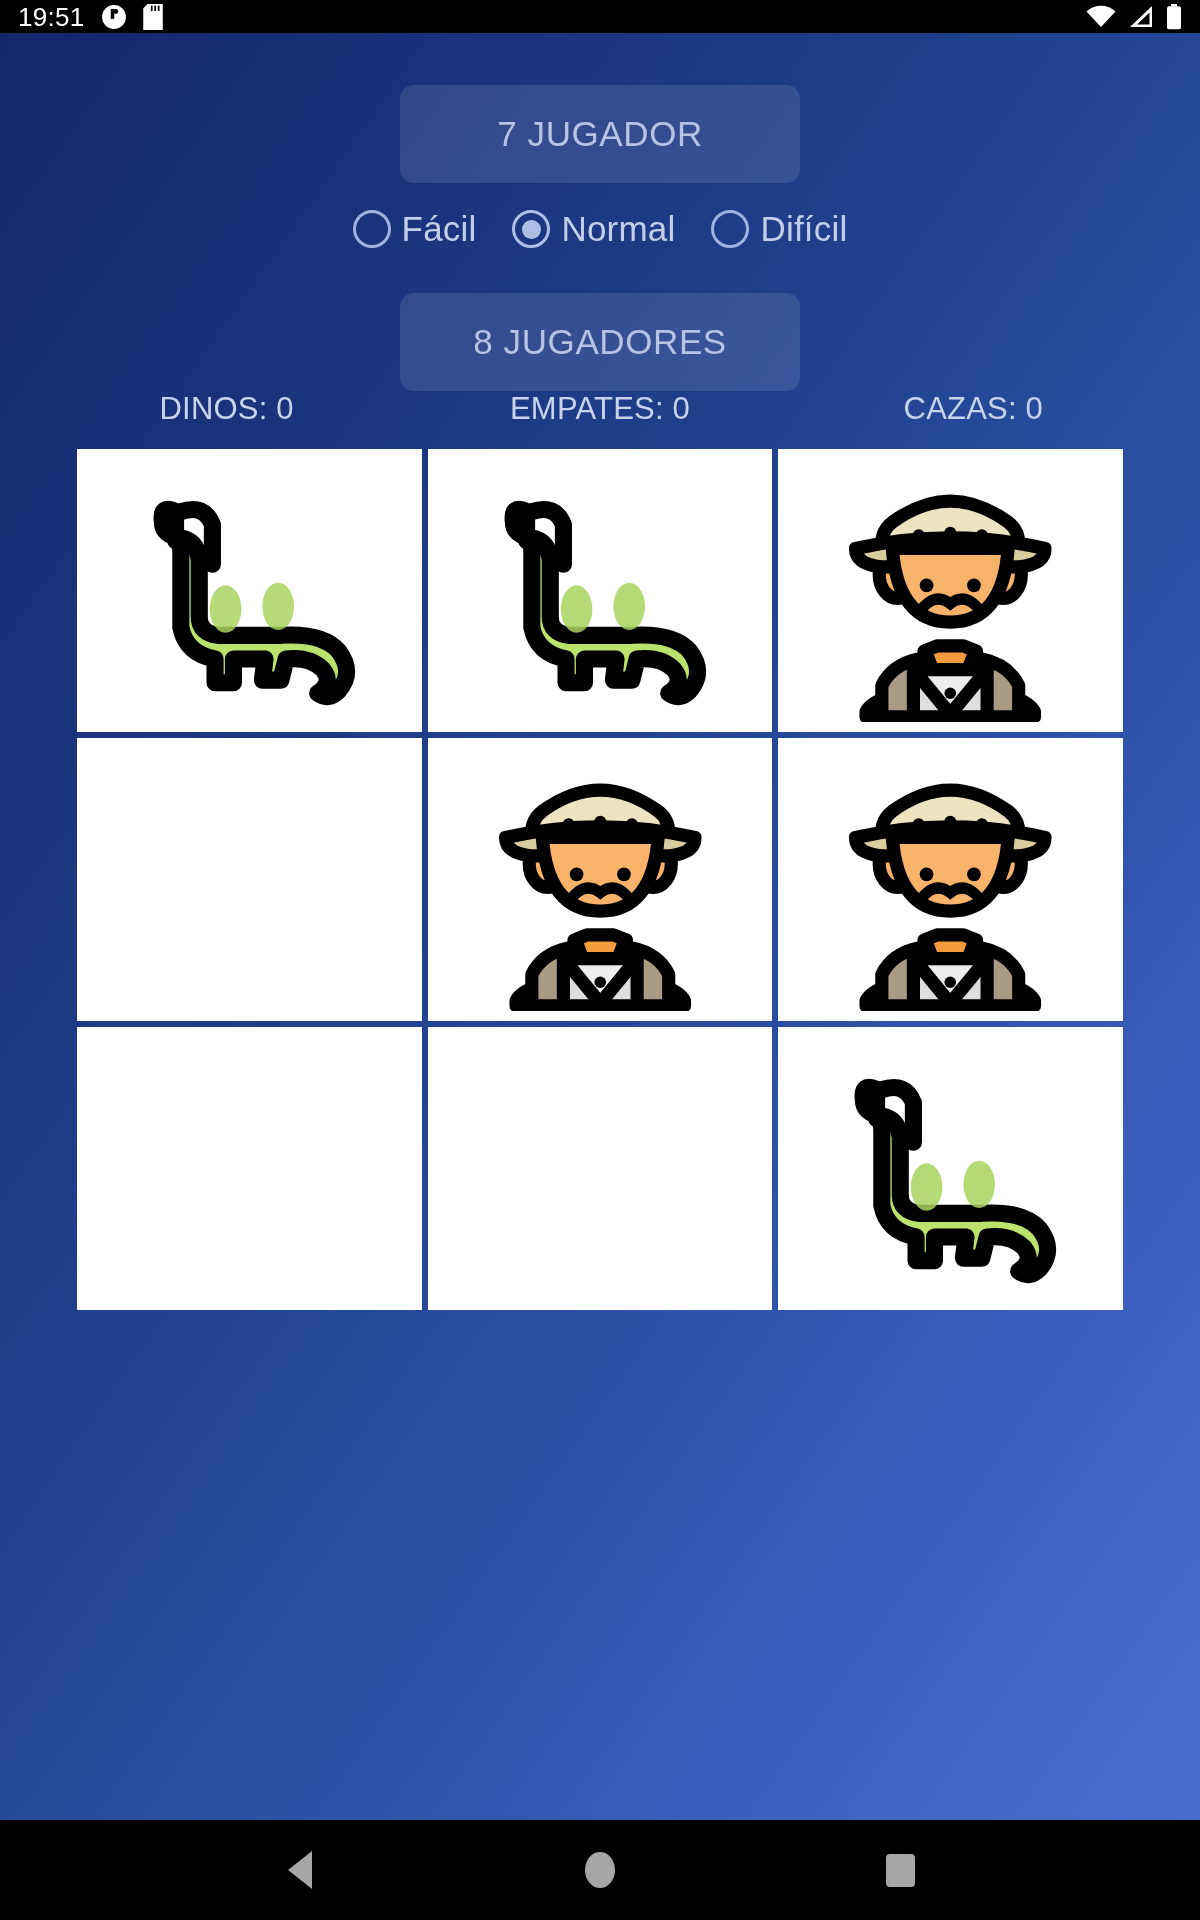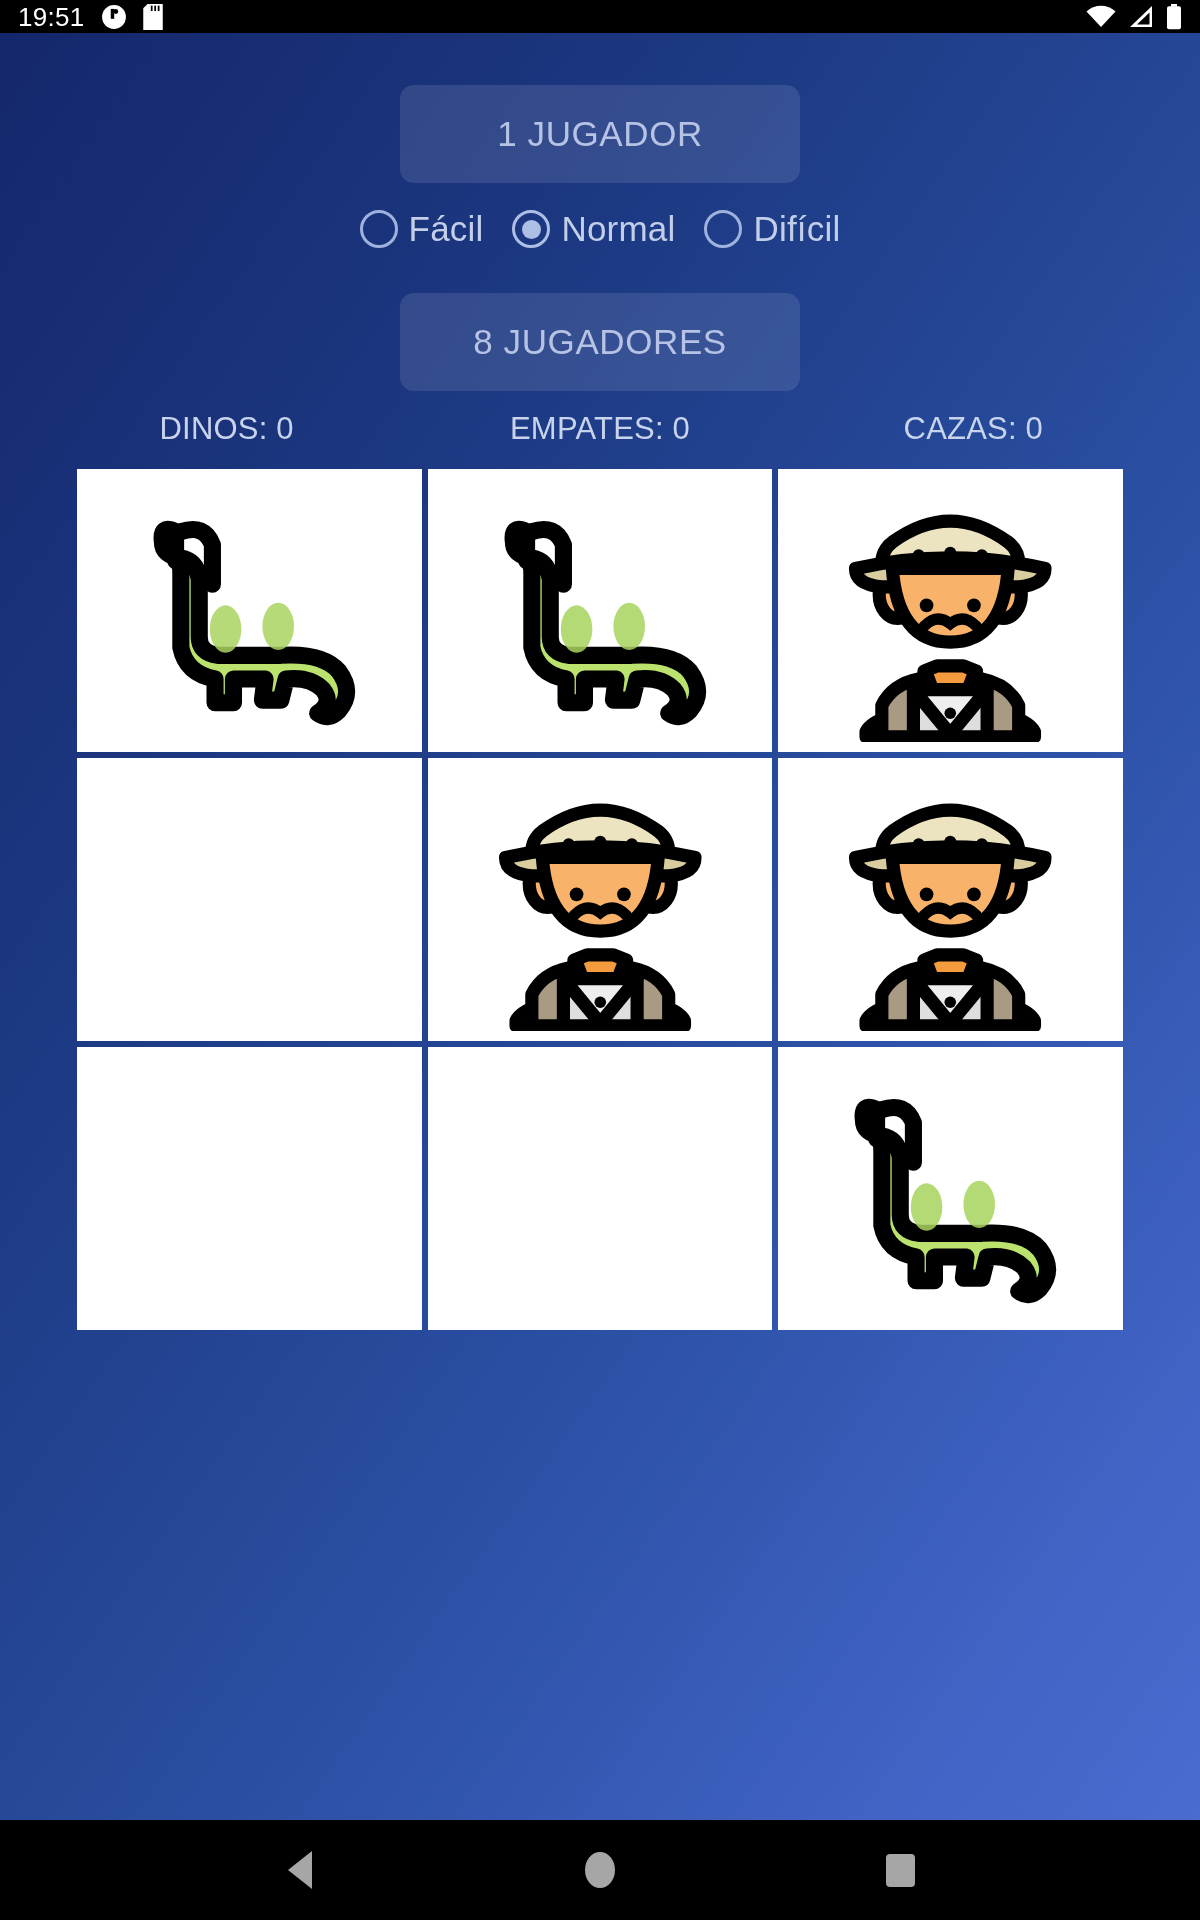--- a/index.html
+++ b/index.html
@@ -84,21 +84,21 @@
     letter-spacing: .6px;
     cursor: pointer;
   }
 
   
   .radio-group {
     margin-top: 26px;
     display: flex;
     justify-content: center;
     align-items: center;
-    gap: 1px;
+    gap: 8px;
   }
   .radio-item {
     display: flex;
     align-items: center;
     gap: 11px;
     padding: 0 14px;
     cursor: pointer;
   }
   .radio-circle {
     width: 38px;
@@ -118,21 +118,20 @@
     background: #aebfe6;
   }
   .radio-label {
     color: #c3cfe9;
     font-size: 35px;
     letter-spacing: .2px;
   }
 
   
   .score-row {
-    margin-top: 20px;
     display: flex;
     width: 100%;
     padding: 0 44px;
     gap: 8px;
   }
   .score-cell {
     flex: 1 1 0;
     text-align: center;
     color: #c8d3ec;
     font-size: 31px;
@@ -240,21 +239,21 @@
           <rect x="1" y="2.2" width="14" height="23" rx="2" fill="#ffffff"></rect>
         </svg>
       </span>
     </div>
   </div>
 
   <div class="app">
 
 
     <div class="btn-row">
-      <button class="mode-btn">1 JUGADOR</button>
+      <button class="mode-btn">7 JUGADOR</button>
     </div>
 
     <div class="radio-group">
 
       <div class="radio-item">
         <span class="radio-circle"></span>
         <span class="radio-label">Fácil</span>
       </div>
 
       <div class="radio-item">

